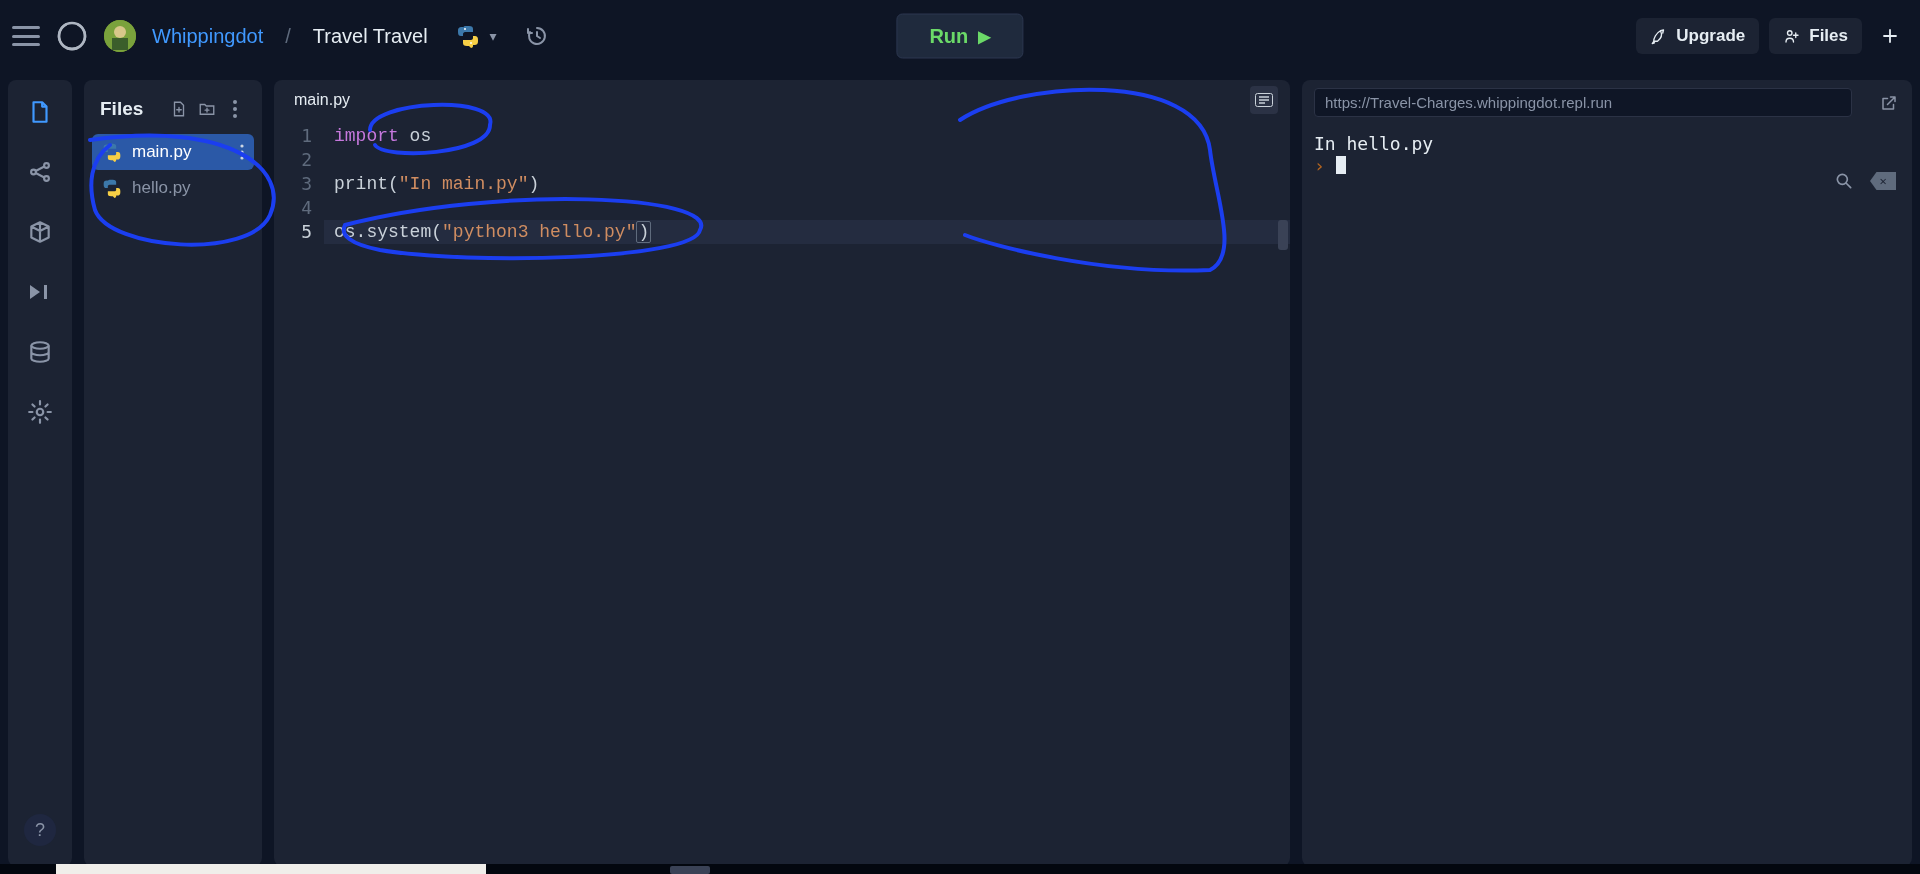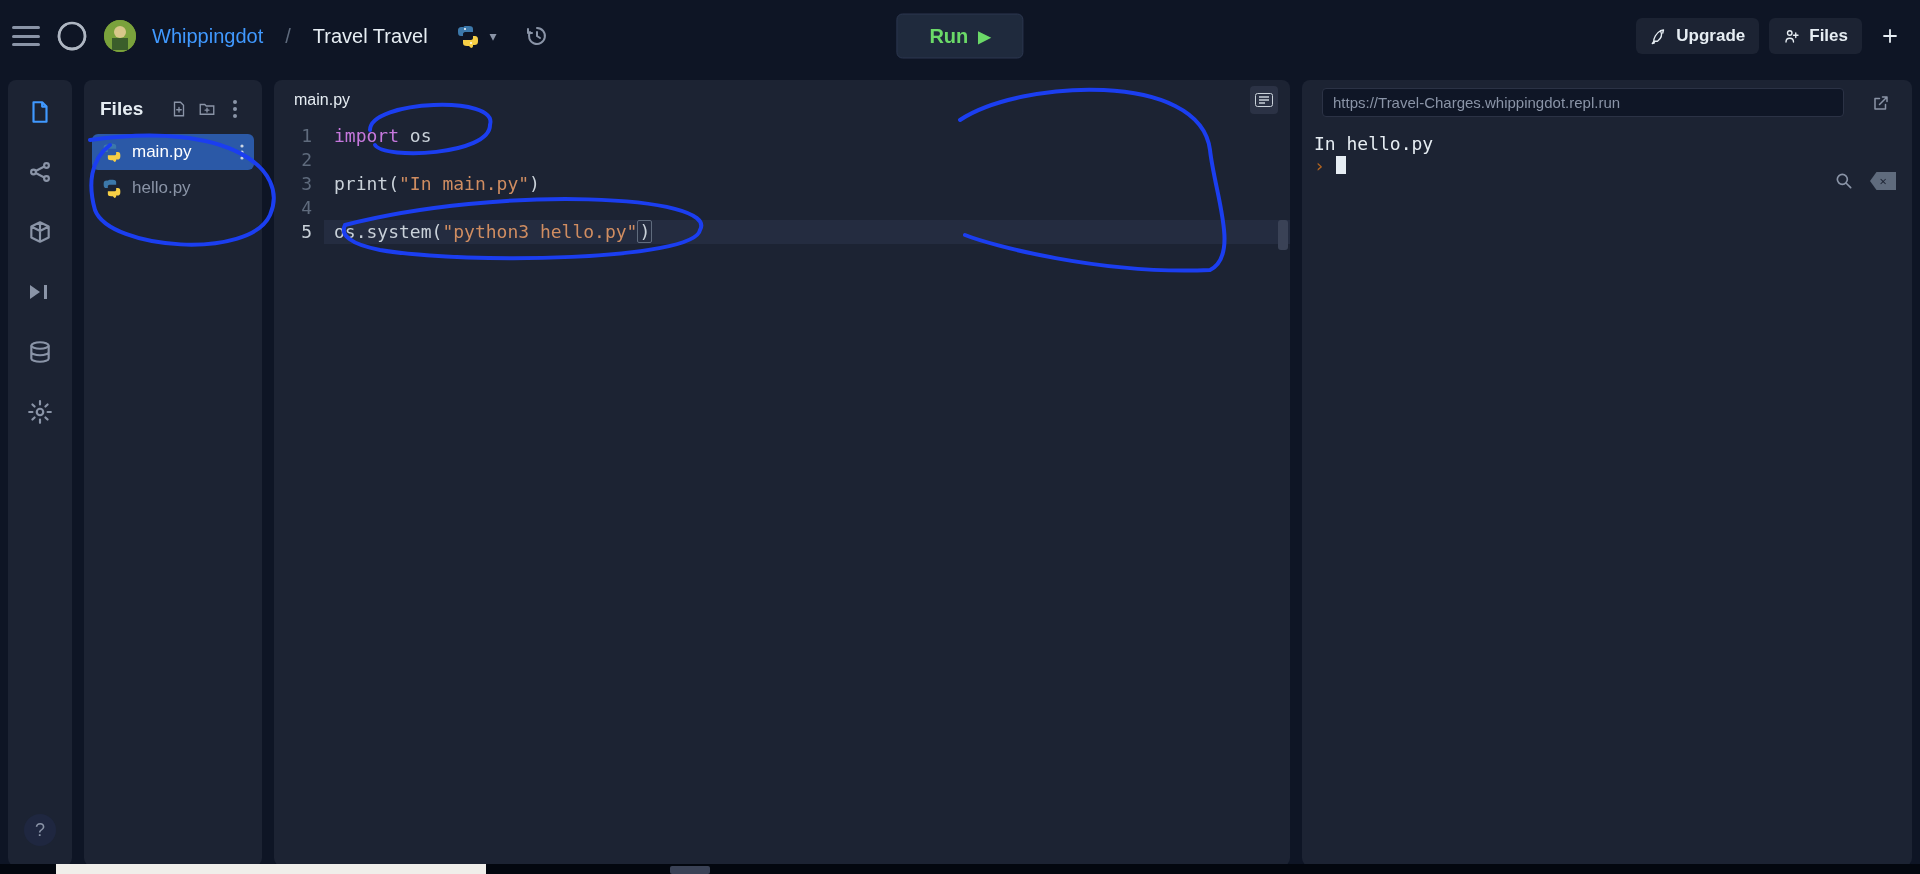--- a/index.html
+++ b/index.html
@@ -68,32 +68,32 @@
 
   
   .editor-panel { flex:1 1 auto; background:var(--bg-panel); border-radius:8px; display:flex; flex-direction:column; min-width:0; position:relative; }
   .tabs { display:flex; align-items:center; height:40px; padding:0 6px; }
   .tab { padding:8px 14px; font-size:16px; color:#e6edf3; border-radius:6px 6px 0 0; background:transparent; }
   .tabs .md-btn { margin-left:auto; width:28px; height:28px; background:#2b3245; border-radius:4px; display:flex; align-items:center; justify-content:center; color:#c9d1d9; cursor:pointer; margin-right:6px; }
   .code-area { flex:1; display:flex; font-family:Consolas,Menlo,monospace; font-size:18px; line-height:24px; overflow:hidden; position:relative; }
   .gutter { width:50px; text-align:right; padding:4px 12px 0 0; color:var(--fg-dim); user-select:none; }
   .gutter div { height:24px; }
   .code { flex:1; padding:4px 0 0 10px; white-space:pre; position:relative; }
-  .code .line { height:24px; }
+  .code .line { height:24px;font-family:Liberation Mono, monospace; }
   .code .hl-line { position:absolute; left:0; right:0; height:24px; background:#242c40; z-index:0; }
   .code .line > span { position:relative; z-index:1; }
   .kw { color:var(--syntax-keyword); }
   .str { color:var(--syntax-string); }
   .pl { color:var(--syntax-default); }
   .match-br { border:1px solid #5f6b7d; border-radius:2px; padding:0 1px; }
   .scroll-thumb { position:absolute; right:2px; top:100px; width:10px; height:30px; background:#3a4256; border-radius:3px; }
 
   
   .output-panel { width:610px; background:var(--bg-panel); border-radius:8px; display:flex; flex-direction:column; position:relative; }
-  .url-row { display:flex; align-items:center; gap:26px; padding:8px 20px 4px; }
+  .url-row { display:flex; align-items:center; gap:26px; padding:8px 12px 4px; }
   .url-input { flex:1; background:#0f1626; border:1px solid #2b3245; border-radius:4px; padding:5px 10px; color:#8a94a7; font-size:15px; font-family:inherit; }
   .ext-icon { color:var(--fg-muted); width:22px; height:22px; display:flex; align-items:center; justify-content:center; cursor:pointer; }
   .term { flex:1; padding:12px 12px; font-family:Consolas,Menlo,monospace; font-size:18px; line-height:22px; color:#e6edf3; position:relative; }
   .term .prompt { color:#b4651f; }
   .term .cursor { display:inline-block; width:10px; height:18px; background:#e6edf3; vertical-align:-2px; }
   .term-icons { position:absolute; top:50px; right:16px; display:flex; gap:16px; color:var(--fg-muted); align-items:center;}
   .term-icons > * { cursor:pointer; }
   .erase { width:26px; height:18px; background:#5f6b7d; border-radius:2px 0 0 2px; clip-path:polygon(25% 0,100% 0,100% 100%,25% 100%,0 50%); display:flex; align-items:center; justify-content:center; color:#1c2333; font-size:12px; }
 
   

